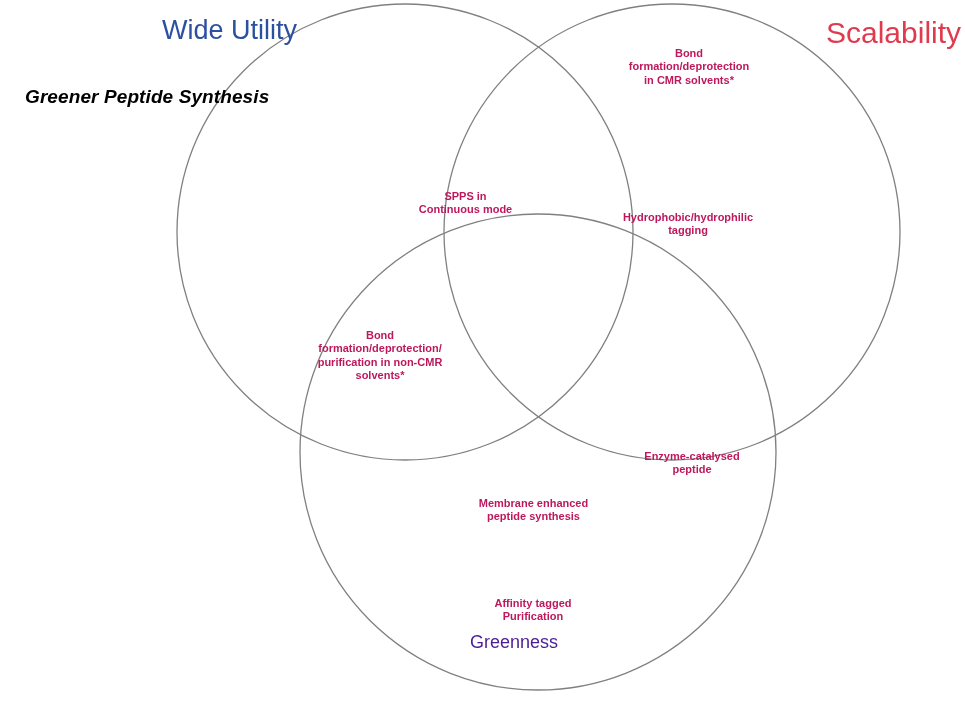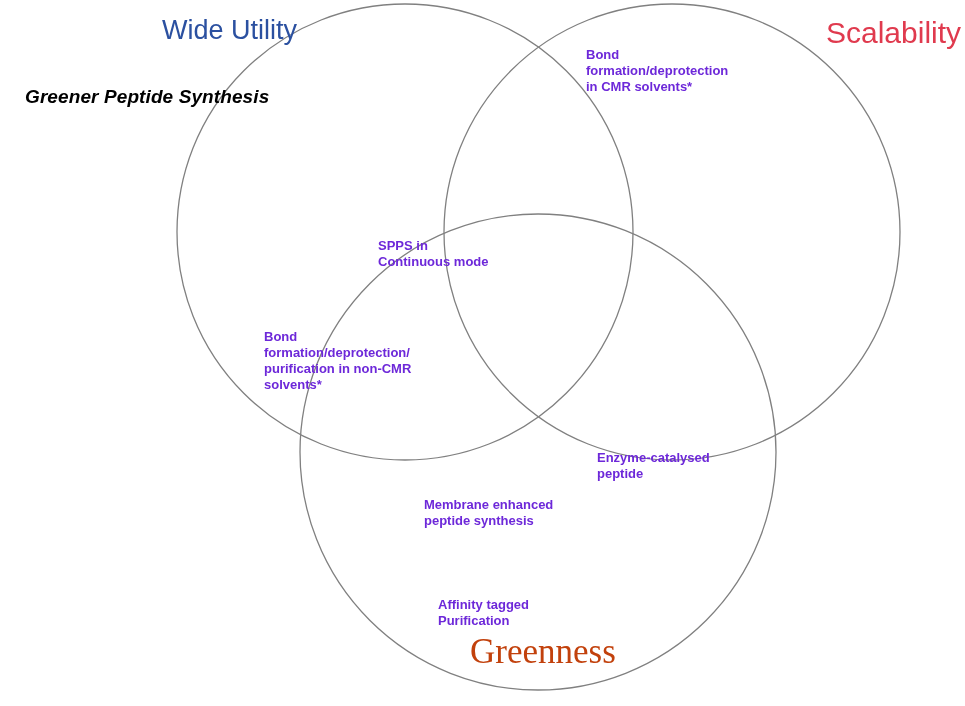--- a/index.html
+++ b/index.html
@@ -43,49 +43,49 @@
   }
   .label-scalability {
     left: 826px;
     top: 16px;
     font-size: 30px;
     color: #e03a4e;
   }
   .label-greenness {
     left: 470px;
     top: 633px;
-    font-size: 35px;
-    color: #c2410c;
-    font-family: Liberation Serif, serif;
+    font-size: 18px;
+    color: #4c1d95;
   }
   .title-text {
     position: absolute;
     left: 25px;
     top: 86px;
     font-family: "Liberation Sans", sans-serif;
     font-size: 19px;
     font-weight: bold;
     font-style: italic;
     color: #000000;
     white-space: nowrap;
     letter-spacing: 0.1px;
   }
   .item {
     position: absolute;
     font-family: "Liberation Sans", sans-serif;
-    font-size: 13px;
+    font-size: 11px;
     font-weight: bold;
-    color: #6d28d9;
+    color: #be185d;
+    text-align: center;
     line-height: 1.22;
     white-space: pre-line;
   }
   
   .item-traditional-spps       { left: 383px; top: 71px;  width: 175px; }
   .item-cmr-solvents           { left: 586px; top: 47px;  width: 206px; }
-  .item-spps-continuous        { left: 378px; top: 190px; width: 175px; margin-top: 48px; }
+  .item-spps-continuous        { left: 378px; top: 190px; width: 175px; }
   .item-tagging                { left: 577px; top: 211px; width: 222px; }
   .item-non-cmr-solvents       { left: 264px; top: 329px; width: 232px; }
   .item-recombinant            { left: 660px; top: 357px; width: 163px; }
   .item-enzyme-ligation        { left: 597px; top: 450px; width: 190px; }
   .item-membrane               { left: 424px; top: 497px; width: 219px; }
   .item-affinity               { left: 438px; top: 597px; width: 190px; }
 </style>
 </head>
 <body>
 
@@ -101,20 +101,22 @@
 
   <div class="set-label label-wide-utility">Wide Utility</div>
   <div class="set-label label-scalability">Scalability</div>
   <div class="set-label label-greenness">Greenness</div>
 
   <div class="item item-cmr-solvents">Bond
 formation/deprotection
 in CMR solvents*</div>
   <div class="item item-spps-continuous">SPPS in
 Continuous mode</div>
+  <div class="item item-tagging">Hydrophobic/hydrophilic
+tagging</div>
   <div class="item item-non-cmr-solvents">Bond
 formation/deprotection/
 purification in non-CMR
 solvents*</div>
   <div class="item item-enzyme-ligation">Enzyme-catalysed
 peptide</div>
   <div class="item item-affinity">Affinity tagged
 Purification</div>
   <div class="item item-membrane">Membrane enhanced
 peptide synthesis</div>

